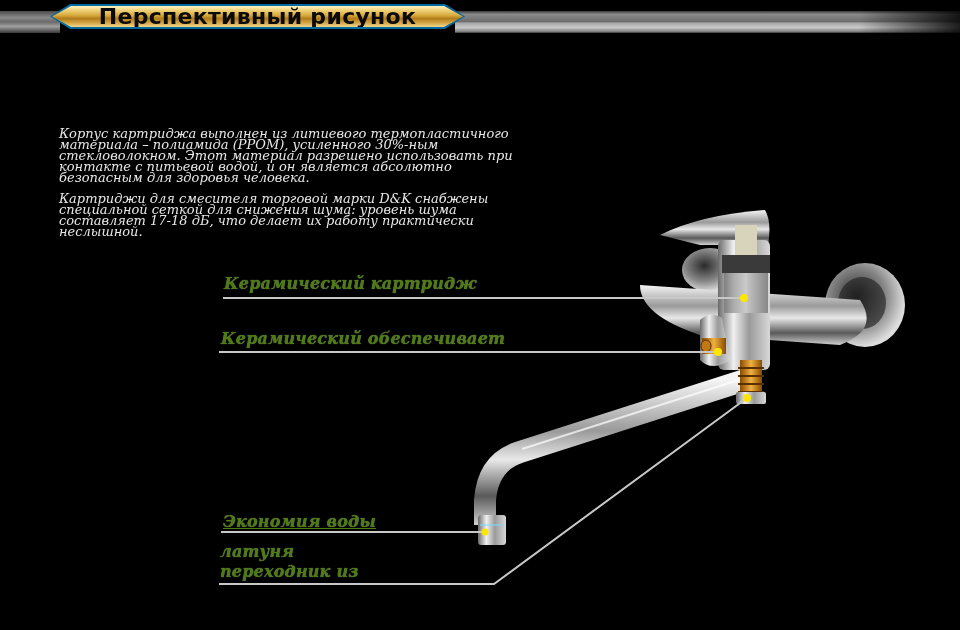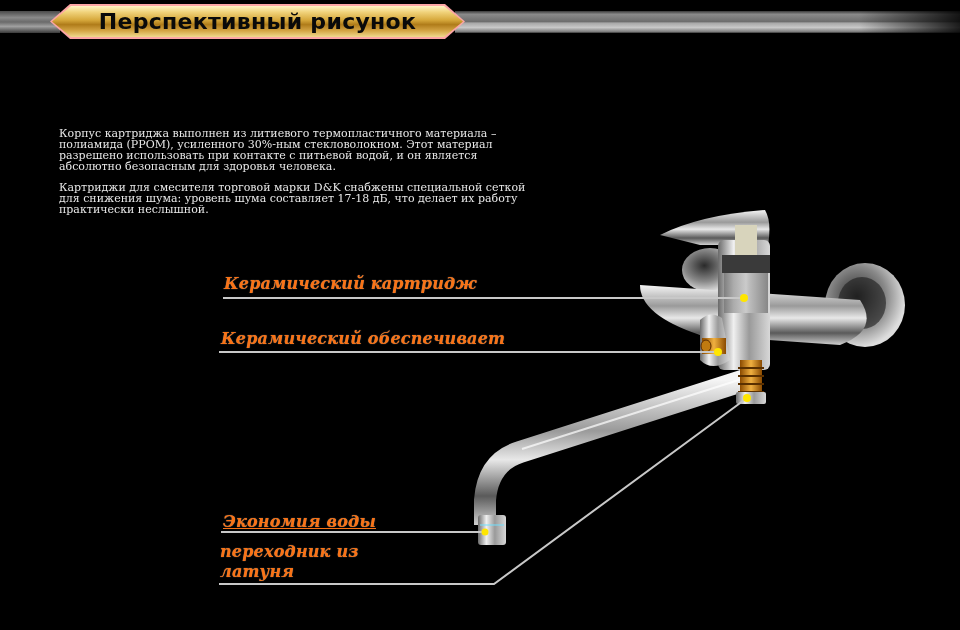--- a/index.html
+++ b/index.html
@@ -11,48 +11,48 @@
       position: absolute; left: 0; top: 11px; width: 60px; height: 22px;
       background: linear-gradient(#4a4a4a 0%, #8a8a8a 30%, #6a6a6a 50%, #a0a0a0 70%, #3a3a3a 100%);
     }
     .bar-right {
       position: absolute; left: 455px; top: 11px; width: 505px; height: 22px;
       background:
         linear-gradient(90deg, rgba(0,0,0,0) 0%, rgba(0,0,0,0) 80%, rgba(0,0,0,0.85) 100%),
         linear-gradient(#3a3a3a 0%, #8a8a8a 15%, #6e6e6e 48%, #a8a8a8 55%, #c8c8c8 75%, #7a7a7a 95%, #2a2a2a 100%);
     }
     .banner {
-      position: absolute; left: 50px; top: 4px; width: 415px; height: 35px;
+      position: absolute; left: 50px; top: 4px; width: 415px; height: 25px;
       clip-path: polygon(20px 0, 395px 0, 415px 50%, 395px 100%, 20px 100%, 0 50%);
-      background: #fca5a5;
+      background: #0369a1;
       text-decoration: underline;
     }
     .banner-inner {
       position: absolute; left: 2px; top: 2px; right: 2px; bottom: 2px;
       clip-path: polygon(19px 0, 392px 0, 411px 50%, 392px 100%, 19px 100%, 0 50%);
       background: linear-gradient(#fff4c4 0%, #f0d27a 20%, #d7a93c 45%, #b07c1a 60%, #d4a545 80%, #f0d98e 100%);
       display: flex; align-items: center; justify-content: center;
     }
     .banner-title {
       font-family: "DejaVu Sans", sans-serif; font-weight: bold; font-size: 22px;
       color: #0a0a0a; letter-spacing: 0.3px;
     }
 
     
     .desc {
       position: absolute; left: 59px; top: 128px; width: 470px;
-      font-family: "DejaVu Serif", serif; font-size: 11px; line-height: 11px;
+      font-family: "DejaVu Serif", serif; font-style: italic; font-size: 13px; line-height: 11px;
       color: #e8e8e8;
     }
     .desc p { margin-bottom: 10px; }
 
     
     .label {
       position: absolute; font-family: "DejaVu Serif", serif; font-style: italic; font-weight: bold;
-      color: #f97316; font-size: 16px; letter-spacing: 0.2px;
+      color: #4d7c0f; font-size: 16px; letter-spacing: 0.2px;
       text-shadow: 0 0 1px #888;
     }
 
     
     .faucet { position: absolute; left: 0; top: 0; width: 960px; height: 630px; pointer-events: none; }
     .faucet svg { width: 960px; height: 630px; }
   </style>
 </head>
 <body>
 
@@ -143,15 +143,15 @@
     <circle cx="718" cy="352" r="4" fill="#ffe600"></circle>
     <circle cx="747" cy="398" r="4" fill="#ffe600"></circle>
     <circle cx="485" cy="532" r="3.5" fill="#ffe600"></circle>
   </svg>
 </div>
 
 <div class="label" style="left:224px; top:274px;">Керамический  картридж</div>
 <div class="label" style="left:221px; top:329px;">Керамический  обеспечивает</div>
 <div class="label" style="left:223px; top:512px;text-decoration:underline;">Экономия воды</div>
 <div class="label" style="left:220px; top:542px; line-height:20px;">
+  <div>латуня</div>
   <div>переходник из</div>
-  <div>латуня</div>
 </div>
 
 </body></html>

